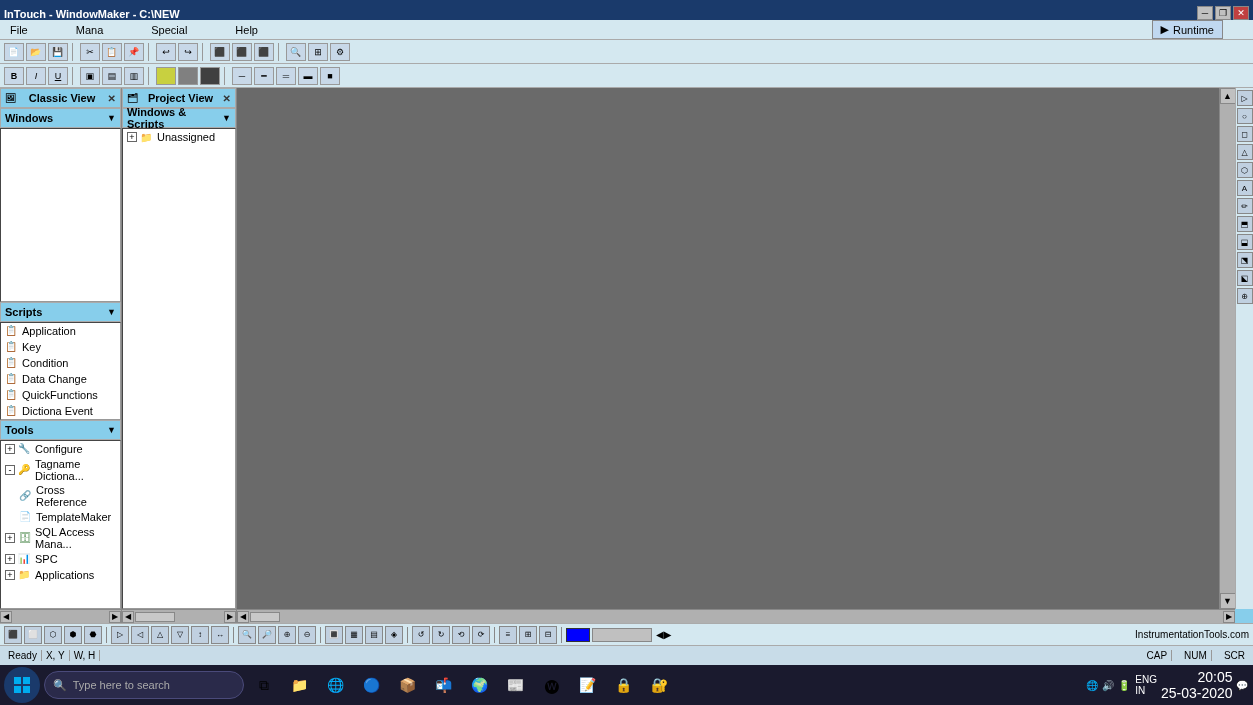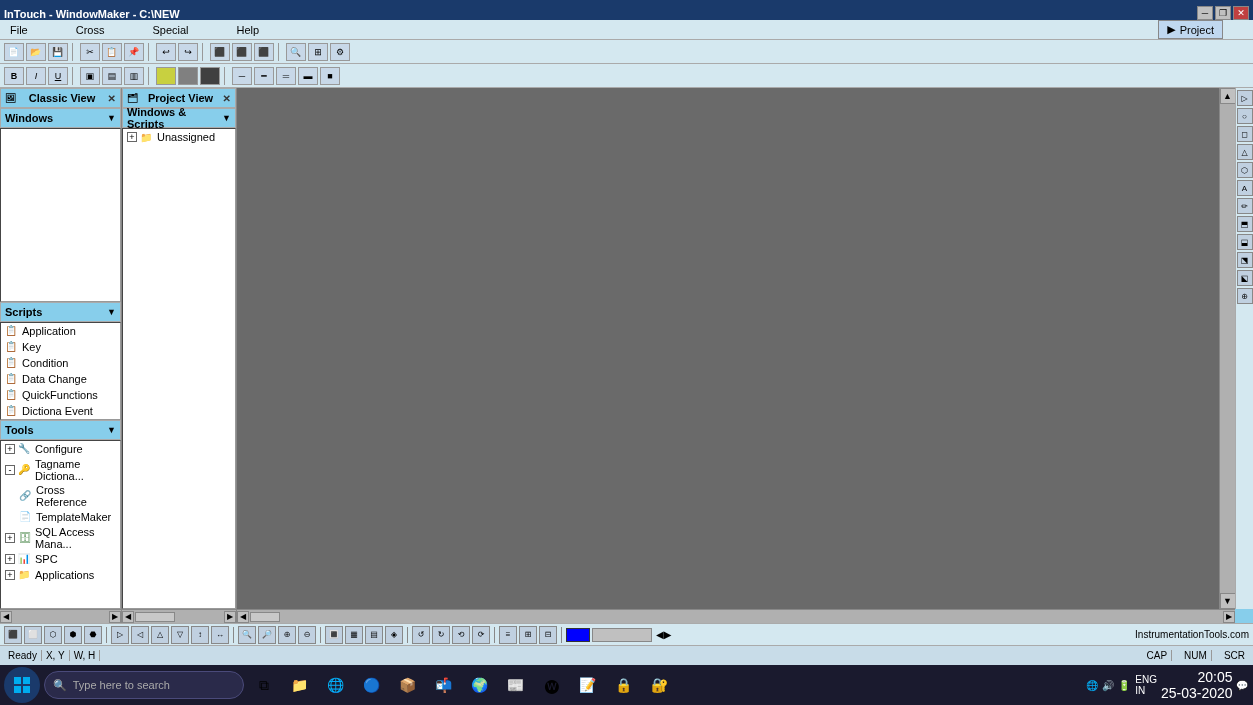--- a/index.html
+++ b/index.html
@@ -320,27 +320,27 @@
     <div class="title-btn">─</div>
     <div class="title-btn">❐</div>
     <div class="title-btn" style="background:#c04040;color:white;">✕</div>
   </div>
 </div>
 
 <div class="app-window">
 
   <div class="menu-bar" style="position:relative;gap:36px;">
     <div class="menu-item">File</div>
-    <div class="menu-item">Cross</div>
+    <div class="menu-item">Mana</div>
     <div class="menu-item">Special</div>
     <div class="menu-item">Help</div>
 
     <div class="runtime-btn" style="position:absolute;right:30px;top:0px;">
       <span>▶</span>
-      <span>Project</span>
+      <span>Runtime</span>
     </div>
   </div>
 
   <div class="toolbar">
     <div class="tb-btn">📄</div>
     <div class="tb-btn">📂</div>
     <div class="tb-btn">💾</div>
     <div class="tb-sep"></div>
     <div class="tb-btn">✂</div>
     <div class="tb-btn">📋</div>

